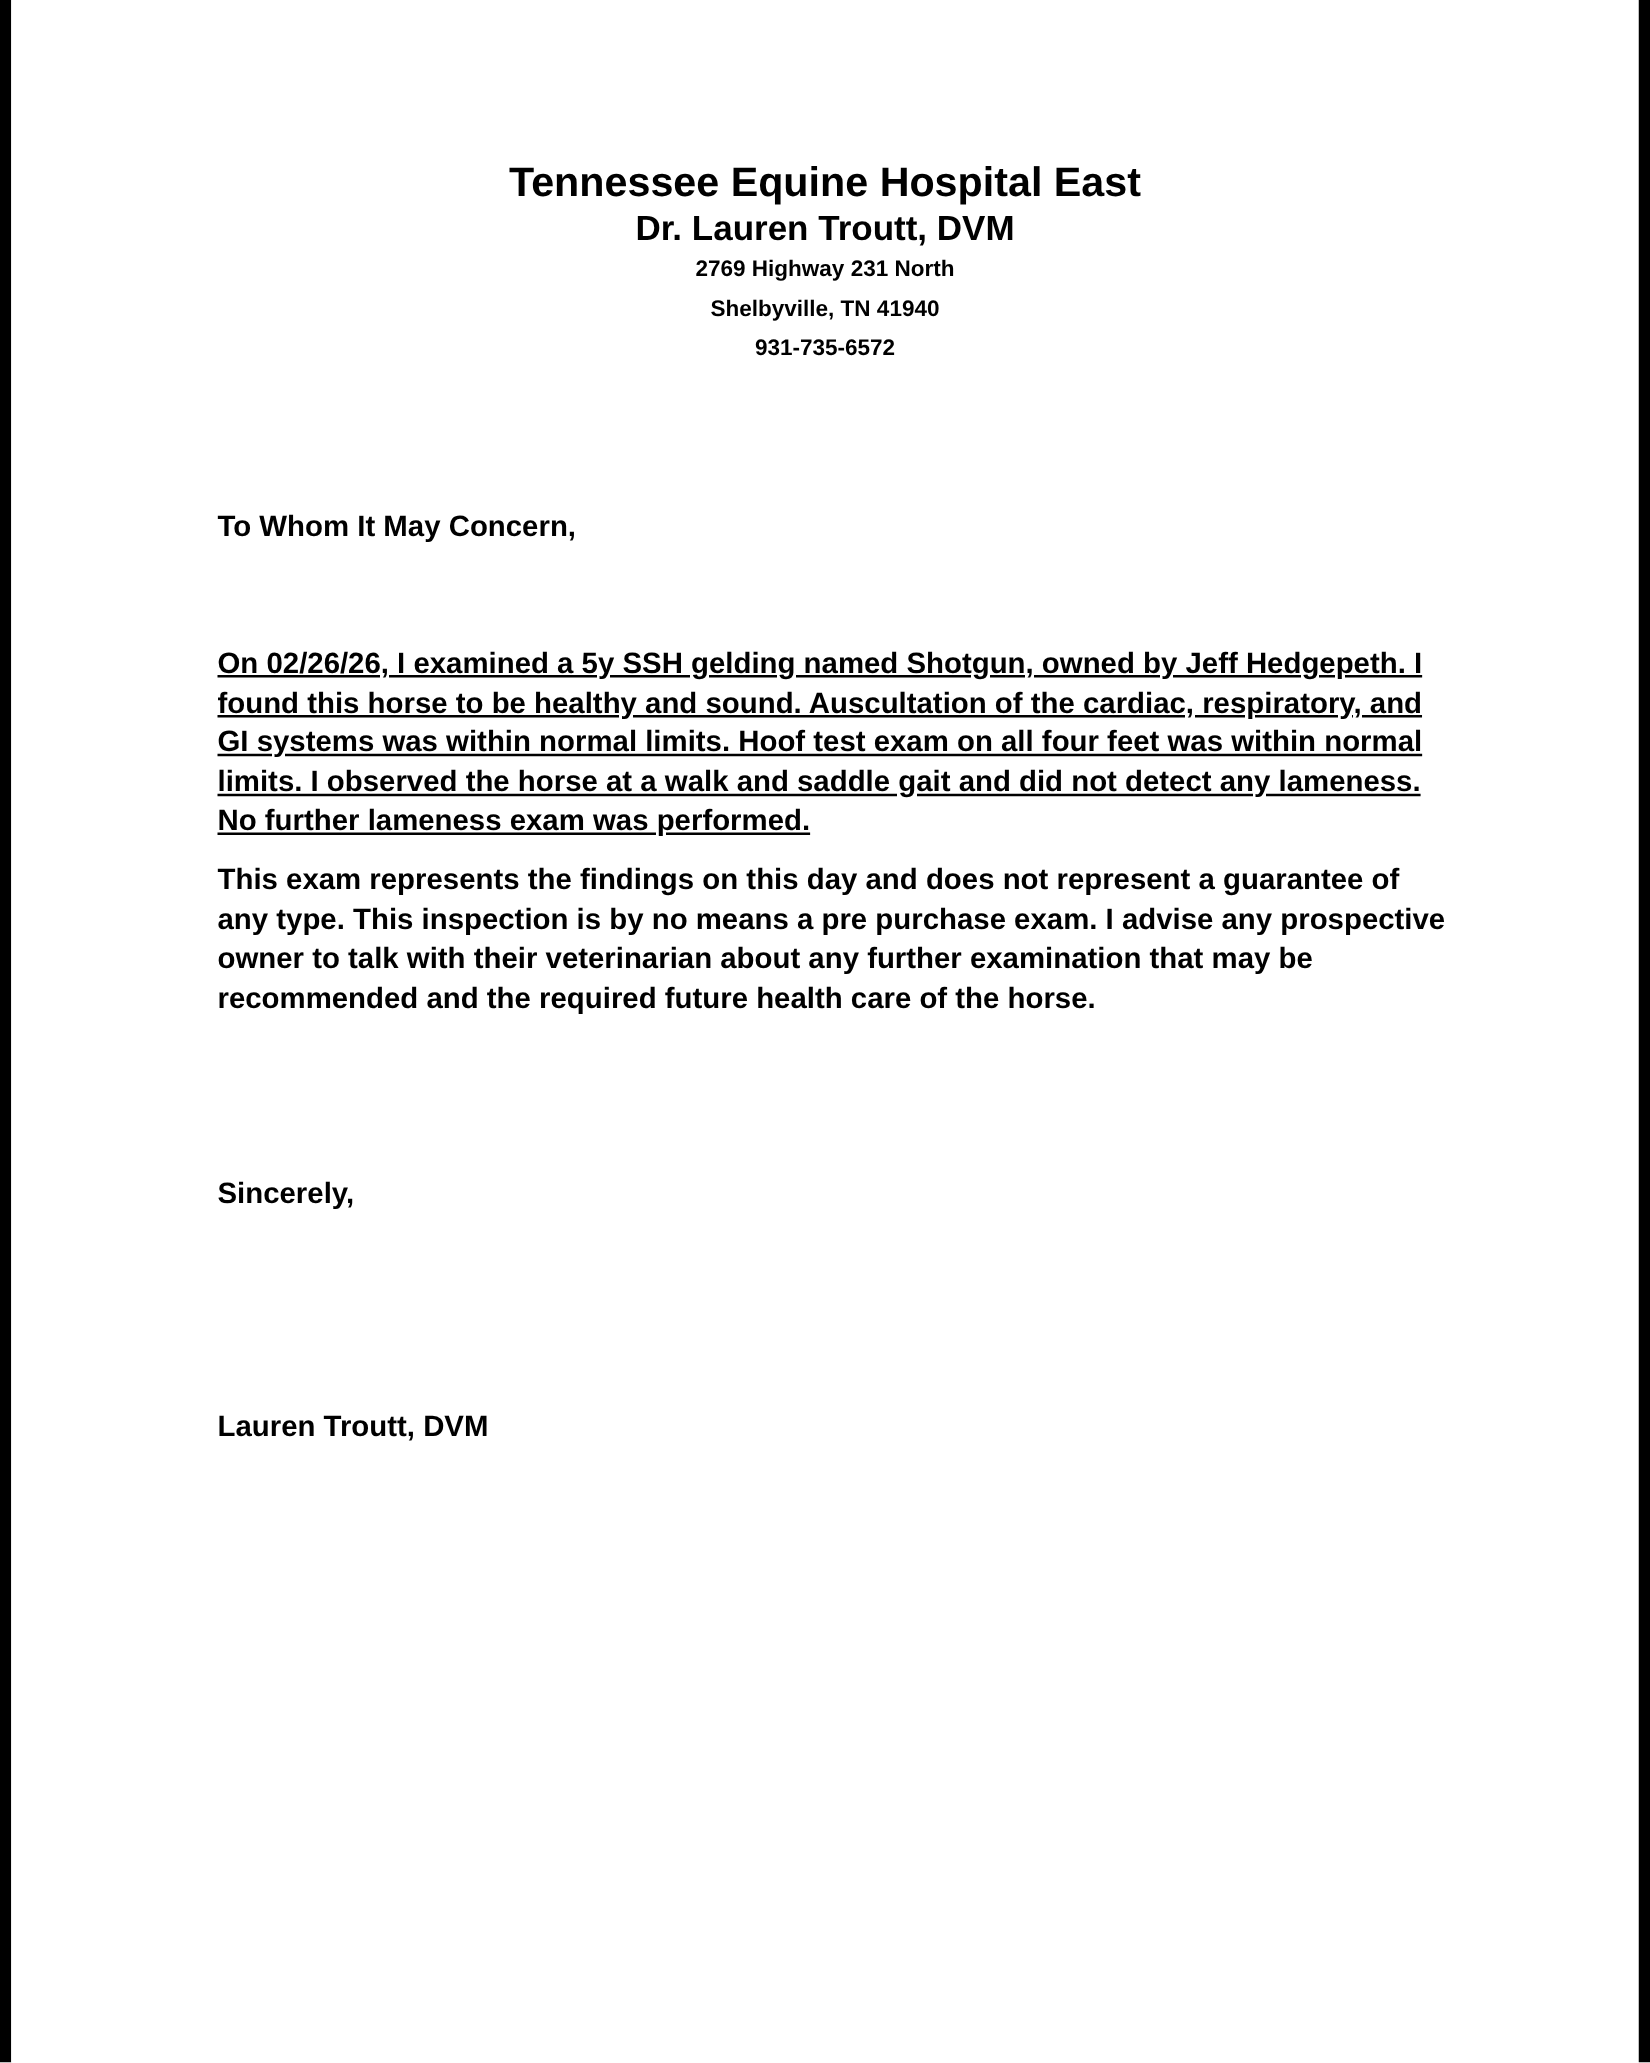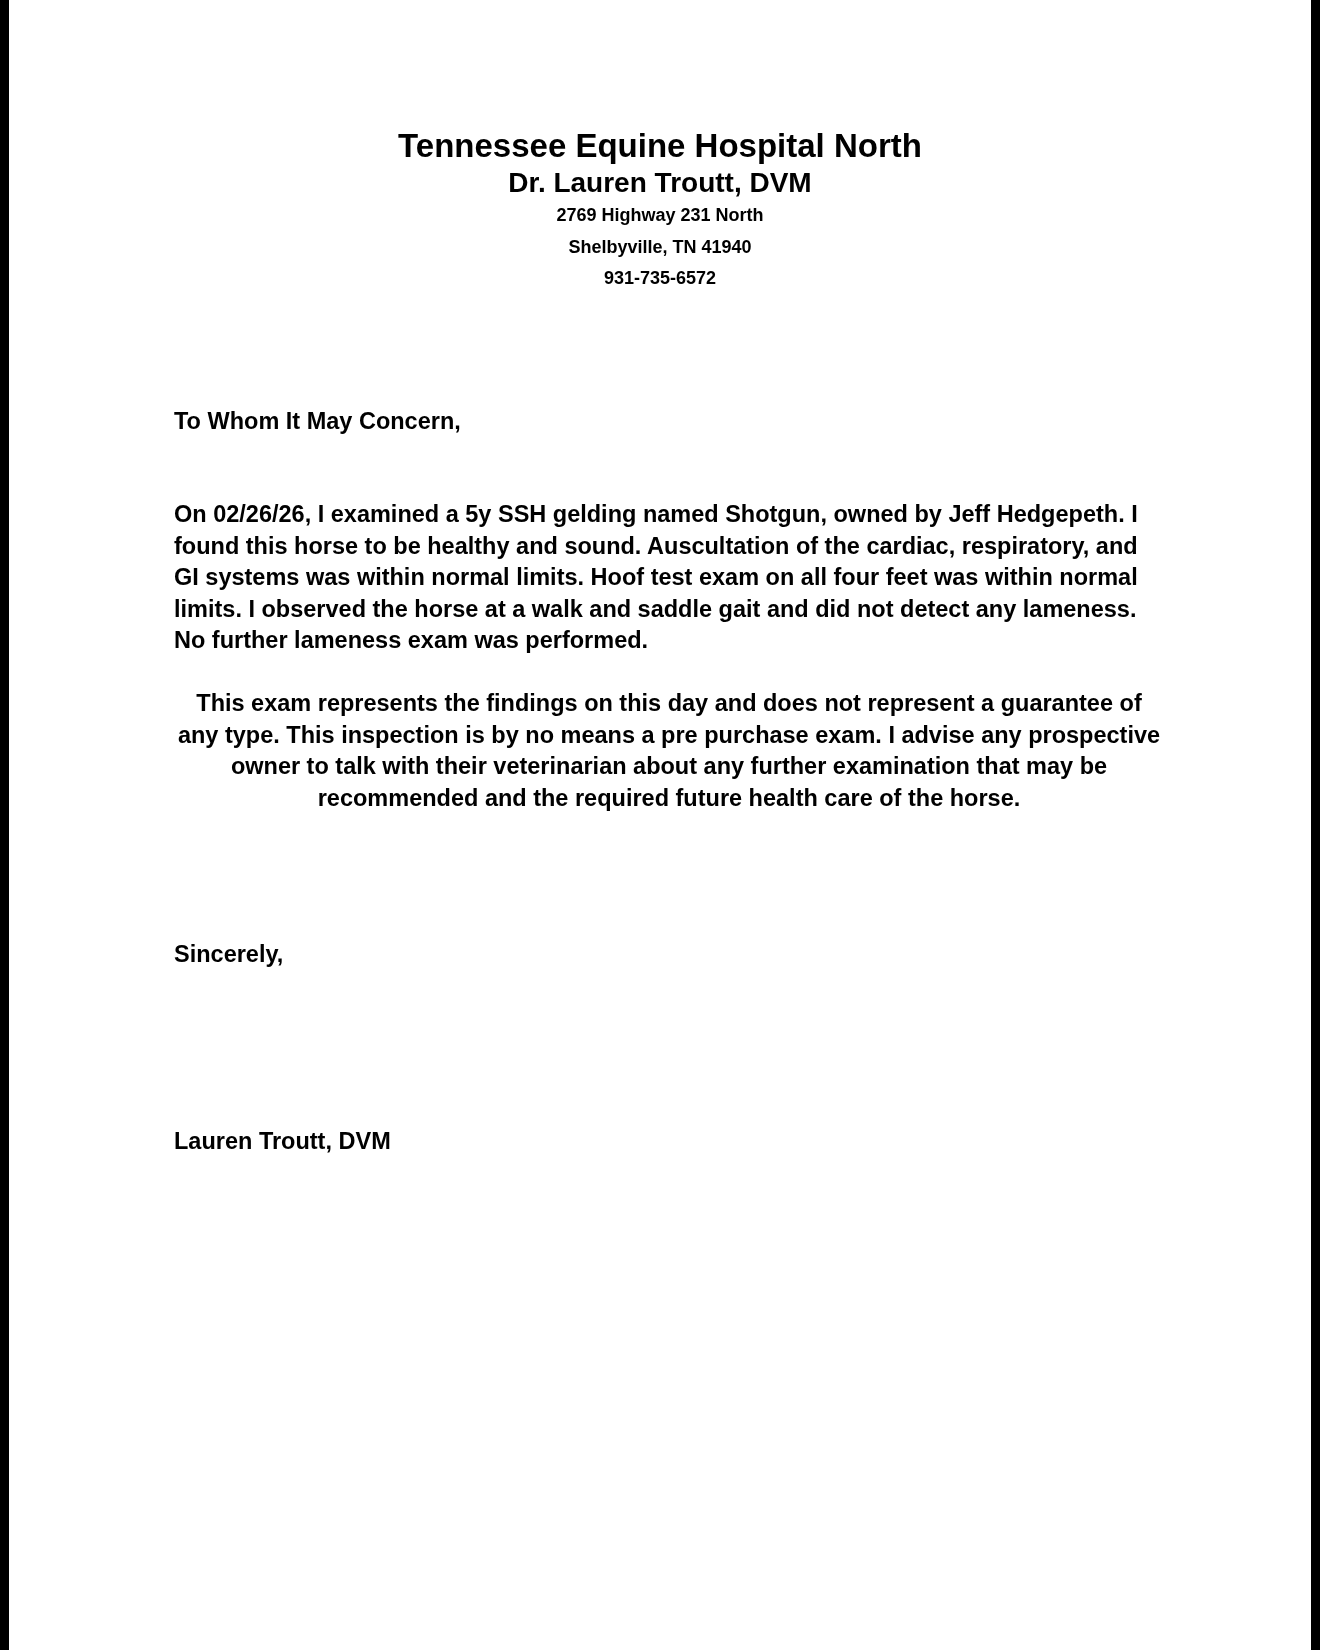--- a/index.html
+++ b/index.html
@@ -59,34 +59,34 @@
     }
     .body-text {
       position: absolute;
       left: 162px;
       width: 990px;
       font-size: 23.5px;
       line-height: 31.5px;
       margin: 12px;
     }
     .salutation { top: 394px; }
-    .para1 { top: 487px; }
-    .para2 { top: 676px; text-align: center; }
+    .para1 { top: 503px; text-decoration: underline; }
+    .para2 { top: 676px; }
     .closing { top: 927px; }
     .signature { top: 1114px; }
   </style>
 </head>
 <body>
 
 <div class="edge-left"></div>
 <div class="page"></div>
 <div class="edge-right"></div>
 
 <div class="letterhead">
-  <span class="lh-title">Tennessee Equine Hospital North</span>
+  <span class="lh-title">Tennessee Equine Hospital East</span>
   <span class="lh-doctor">Dr. Lauren Troutt, DVM</span>
   <span class="lh-line">2769 Highway 231 North</span>
   <span class="lh-line">Shelbyville, TN 41940</span>
   <span class="lh-line">931-735-6572</span>
 </div>
 
 <p class="body-text salutation">To Whom It May Concern,</p>
 
 <p class="body-text para1">On 02/26/26, I examined a 5y SSH gelding named Shotgun, owned by Jeff Hedgepeth. I found this horse to be healthy and sound. Auscultation of the cardiac, respiratory, and GI systems was within normal limits. Hoof test exam on all four feet was within normal limits. I observed the horse at a walk and saddle gait and did not detect any lameness. No further lameness exam was performed.</p>
 

